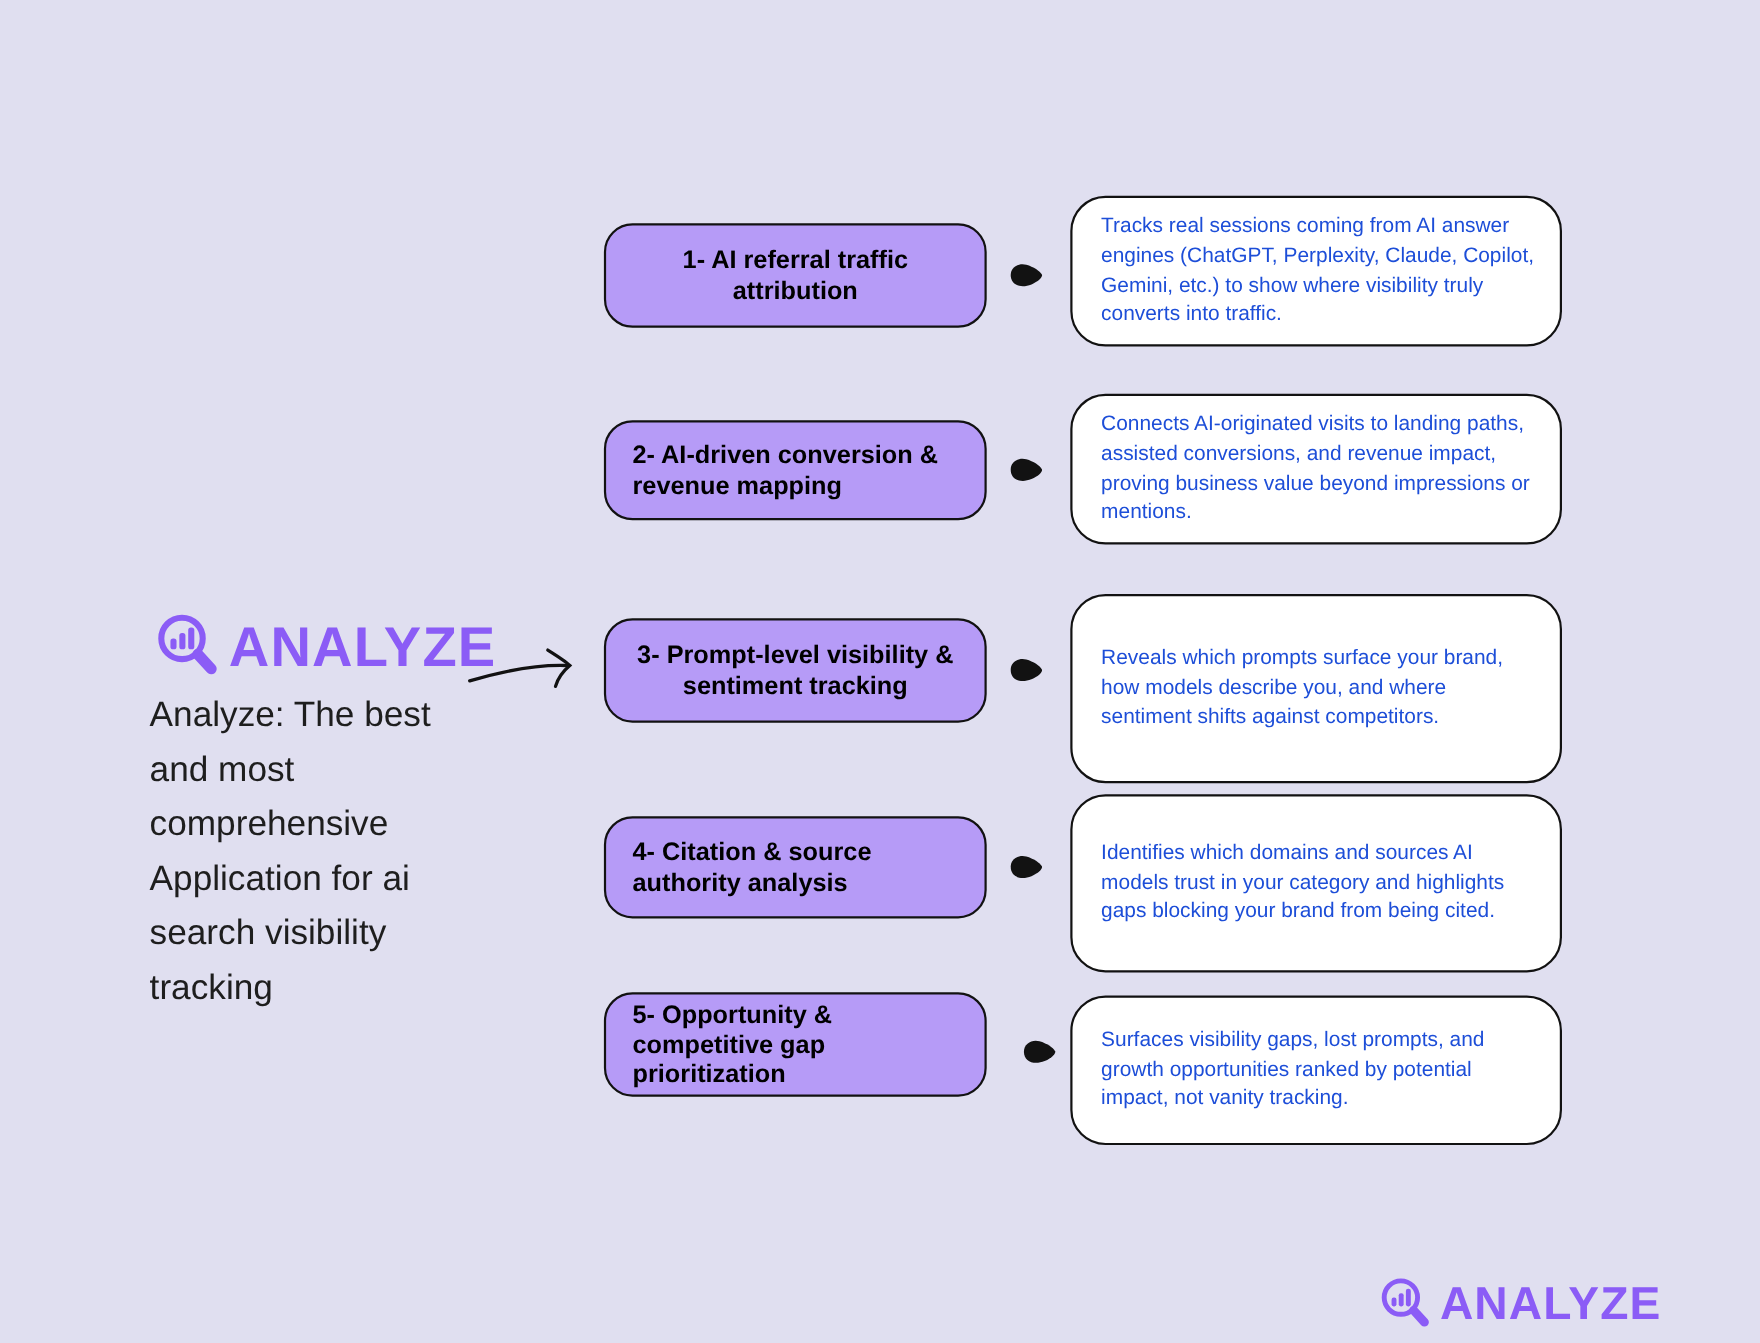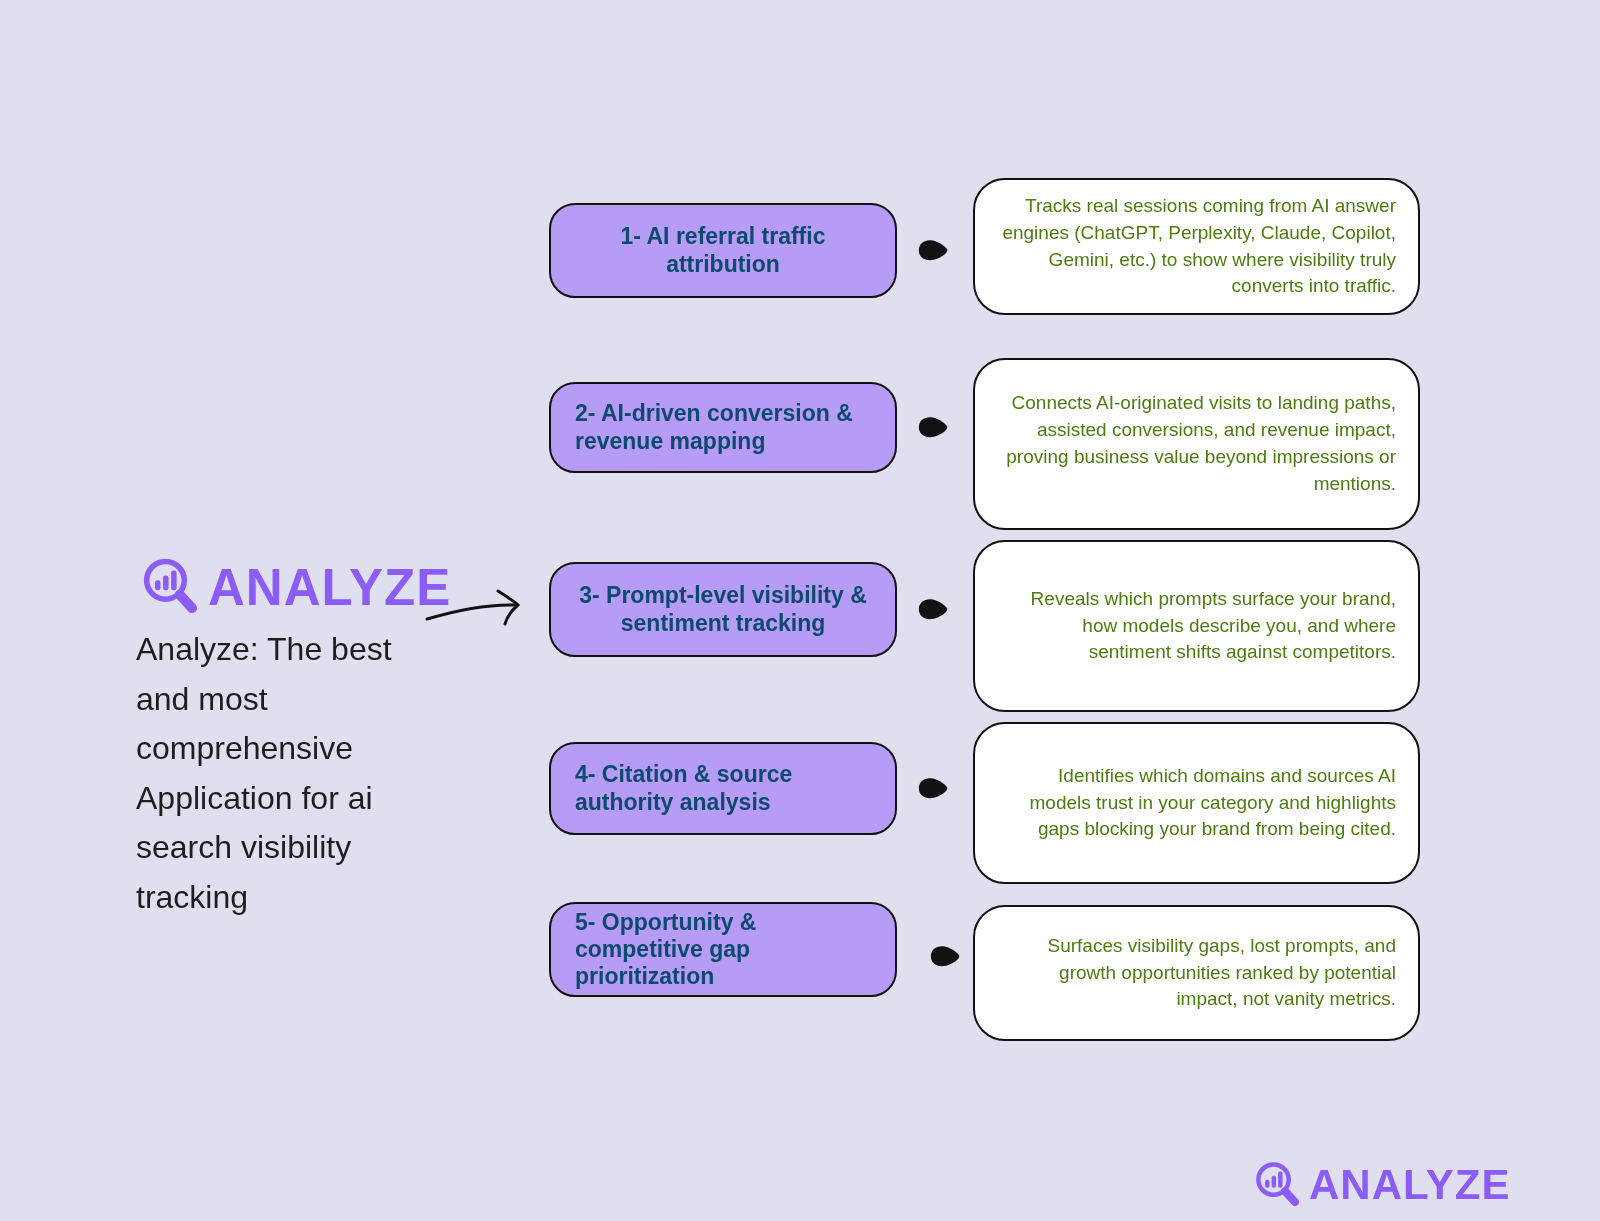--- a/index.html
+++ b/index.html
@@ -68,21 +68,21 @@
   .pill {
     position: absolute;
     left: 549px;
     width: 348px;
     background: #B69BF7;
     border: 2.5px solid #121212;
     border-radius: 26px;
     box-sizing: border-box;
     display: flex;
     align-items: center;
-    color: #0c4a6e;
+    color: #000000;
     font-weight: 700;
     font-size: 23px;
     line-height: 1.18;
   }
   .pill.center { justify-content: center; text-align: center; padding: 6px 14px; }
   .pill.left   { justify-content: flex-start; text-align: left; padding: 6px 34px 6px 24px; }
   .pill-1 { top: 203px; height: 95px; }
   .pill-2 { top: 382px; height: 91px; }
   .pill-3 { top: 562px; height: 95px; }
   .pill-4 { top: 742px; height: 93px; }
@@ -111,26 +111,25 @@
     border-radius: 32px;
     box-sizing: border-box;
     display: flex;
     align-items: center;
     padding: 14px 22px 14px 26px;
   }
   .card p {
     margin: 0;
     font-size: 19px;
     line-height: 1.42;
-    color: #4d7c0f;
+    color: #1d4ed8;
     font-weight: 400;
-    text-align: right;
   }
   .card-1 { top: 178px; height: 137px; }
-  .card-2 { top: 358px; height: 172px; }
+  .card-2 { top: 358px; height: 137px; }
   .card-3 { top: 540px; height: 172px; }
   .card-4 { top: 722px; height: 162px; }
   .card-5 { top: 905px; height: 136px; }
 </style>
 </head>
 <body>
 
 <div class="canvas">
 
   <div class="brand brand-top">
@@ -191,21 +190,21 @@
   <div class="card card-2">
     <p>Connects AI-originated visits to landing paths, assisted conversions, and revenue impact, proving business value beyond impressions or mentions.</p>
   </div>
   <div class="card card-3">
     <p>Reveals which prompts surface your brand, how models describe you, and where sentiment shifts against competitors.</p>
   </div>
   <div class="card card-4">
     <p>Identifies which domains and sources AI models trust in your category and highlights gaps blocking your brand from being cited.</p>
   </div>
   <div class="card card-5">
-    <p>Surfaces visibility gaps, lost prompts, and growth opportunities ranked by potential impact, not vanity metrics.</p>
+    <p>Surfaces visibility gaps, lost prompts, and growth opportunities ranked by potential impact, not vanity tracking.</p>
   </div>
 
   <div class="brand brand-bottom">
     <span class="brand-icon">
       <svg viewBox="0 0 56 56" fill="none">
         <circle cx="23" cy="22" r="17" stroke="#8B5CF6" stroke-width="5"></circle>
         <line x1="36" y1="35" x2="47" y2="47" stroke="#8B5CF6" stroke-width="9" stroke-linecap="round"></line>
         <rect x="13.5" y="22" width="5" height="9" rx="2.2" fill="#8B5CF6"></rect>
         <rect x="20.8" y="17.5" width="5" height="13.5" rx="2.2" fill="#8B5CF6"></rect>
         <rect x="28.1" y="13" width="5" height="18" rx="2.2" fill="#8B5CF6"></rect>

